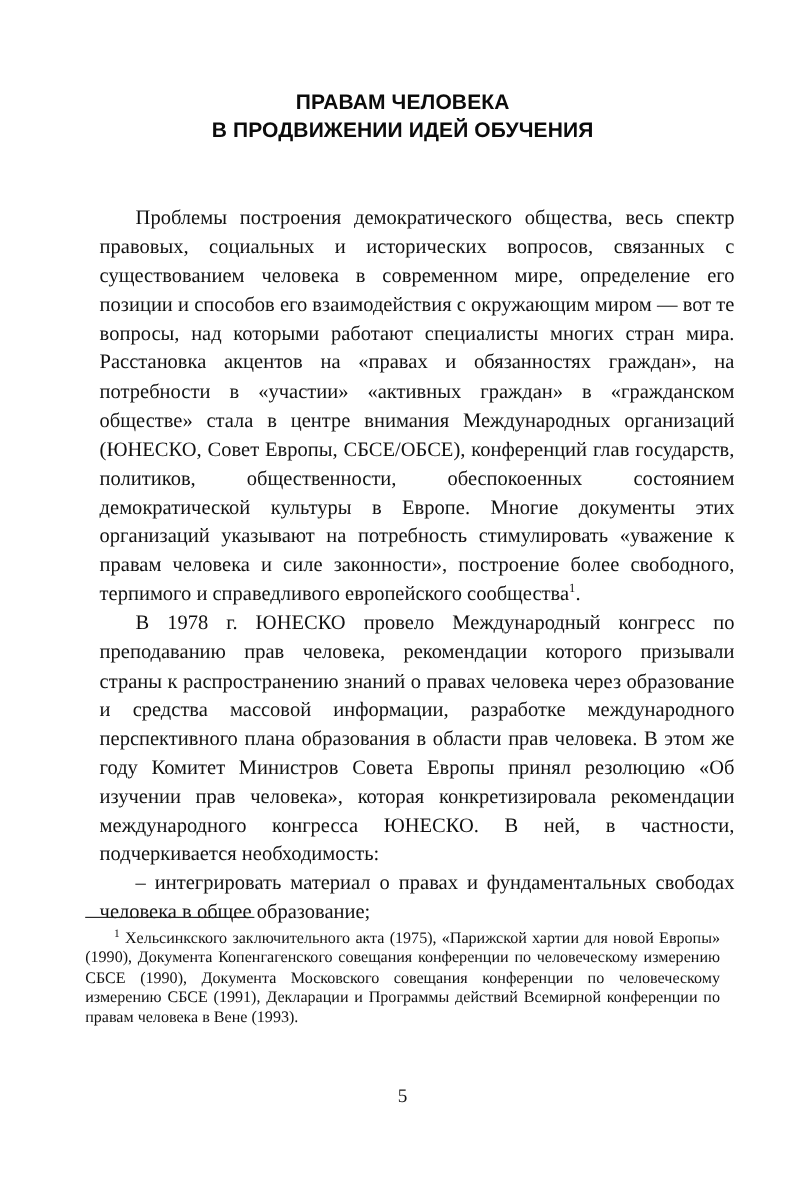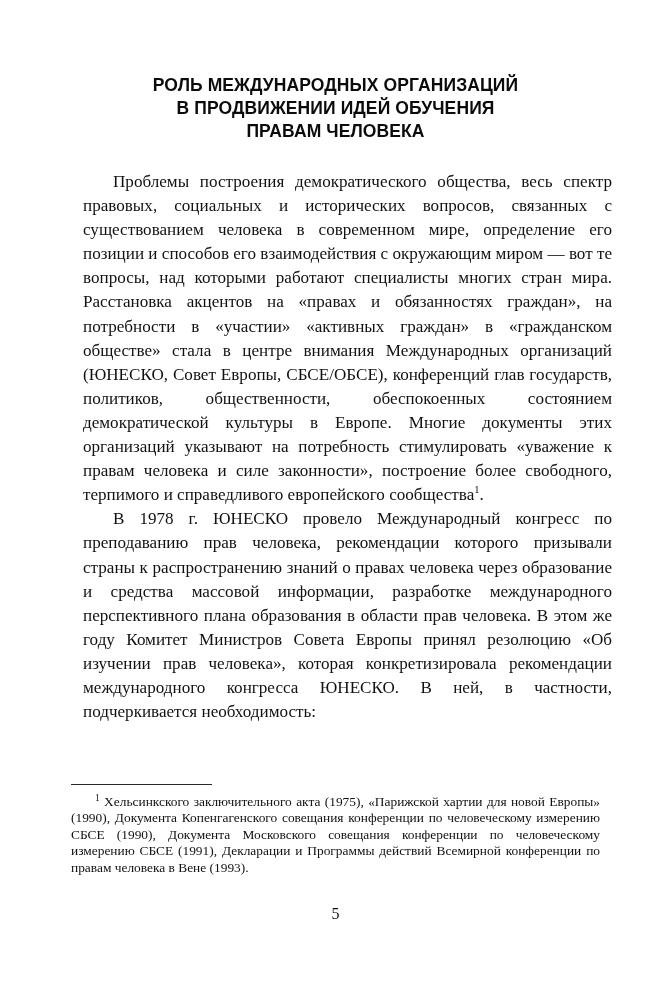--- a/index.html
+++ b/index.html
@@ -77,21 +77,21 @@
   sup.fn-ref {
     font-size: 10.5px;
     vertical-align: super;
     line-height: 0;
   }
 
   
   .footnote-block {
     position: absolute;
     left: 0;
-    top: 784px;
+    top: 764px;
     width: 529px;
   }
 
   .footnote-rule {
     width: 141px;
     height: 0;
     border: none;
     border-top: 1.4px solid #2a2a2a;
     margin: 0 0 9px 0;
   }
@@ -126,32 +126,32 @@
   }
 </style>
 </head>
 <body>
 
 <div class="page">
 
   <div class="content-area">
 
     <h1 class="doc-title">
-      <span class="tline">РОЛЬ МЕЖДУНАРОДНЫХ ОРГАНИЗАЦИЙ</span>
+      <span class="tline">ПРАВАМ ЧЕЛОВЕКА</span>
       <span class="tline">В ПРОДВИЖЕНИИ ИДЕЙ ОБУЧЕНИЯ</span>
-      <span class="tline">ПРАВАМ ЧЕЛОВЕКА</span>
     </h1>
 
     <div class="body-text">
 
       <p><span>Проблемы построения демократического общества, весь спектр правовых, социальных и исторических вопросов, связанных с существованием человека в современном мире, определение его позиции и способов его взаимодействия с окружающим миром — вот те вопросы, над которыми работают специалисты многих стран мира. Расстановка акцентов на «правах и обязанностях граждан», на потребности в «участии» «активных граждан» в «гражданском обществе» стала в центре внимания Международных организаций (ЮНЕСКО, Совет Европы, СБСЕ/ОБСЕ), конференций глав государств, политиков, общественности, обеспокоенных состоянием демократической культуры в Европе. Многие документы этих организаций указывают на потребность стимулировать «уважение  к правам человека и силе законности», построение  более свободного, терпимого и справедливого европейского сообщества</span><sup class="fn-ref">1</sup><span>.</span></p>
 
 
       <p>В 1978 г. ЮНЕСКО провело Международный конгресс по преподаванию прав человека, рекомендации которого призывали страны к распространению знаний о правах человека через образование и средства массовой информации, разработке международного перспективного плана образования в области прав человека. В этом же году Комитет Министров Совета Европы принял резолюцию «Об изучении прав человека», которая конкретизировала рекомендации международного конгресса ЮНЕСКО. В ней, в частности, подчеркивается необходимость:</p>
 
+      <p>– интегрировать материал о правах и фундаментальных свободах человека в общее образование;</p>
 
     </div>
 
     <div class="footnote-block">
       <hr class="footnote-rule">
       <p class="footnote-text"><sup class="fn-mark">1</sup><span> Хельсинкского заключительного акта (1975), «Парижской хартии для новой Европы» (1990), Документа Копенгагенского совещания конференции по человеческому измерению СБСЕ (1990), Документа Московского совещания конференции по человеческому измерению СБСЕ (1991), Декларации и Программы действий Всемирной конференции по правам человека в Вене (1993).</span></p>
     </div>
 
     <div class="page-number">5</div>
 

